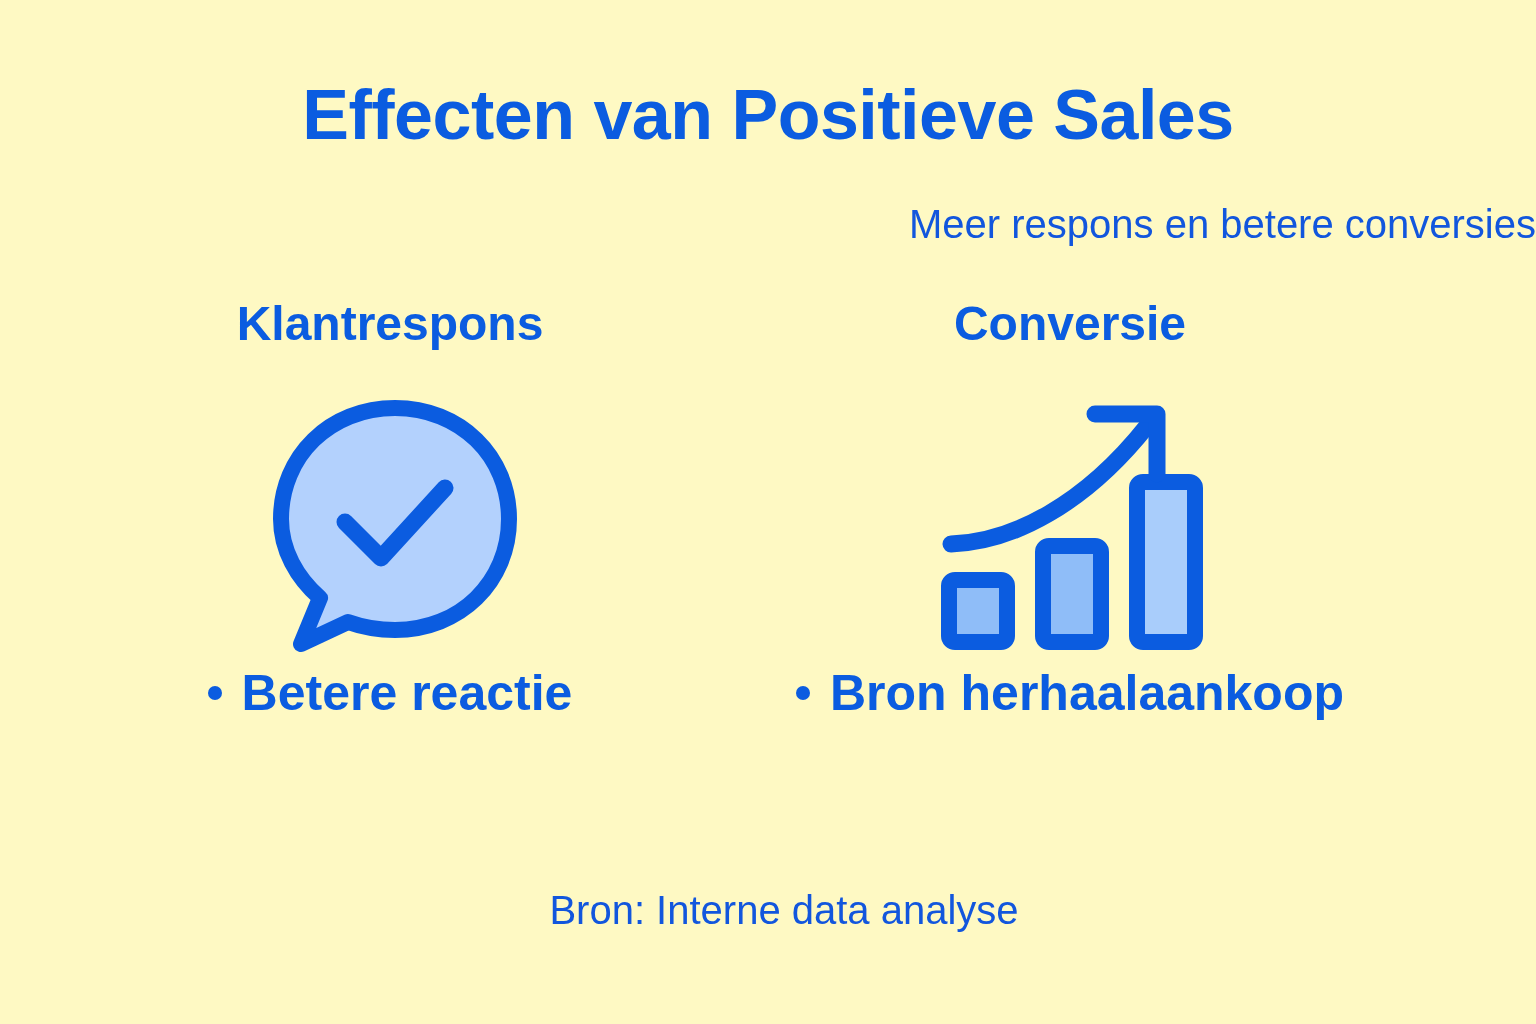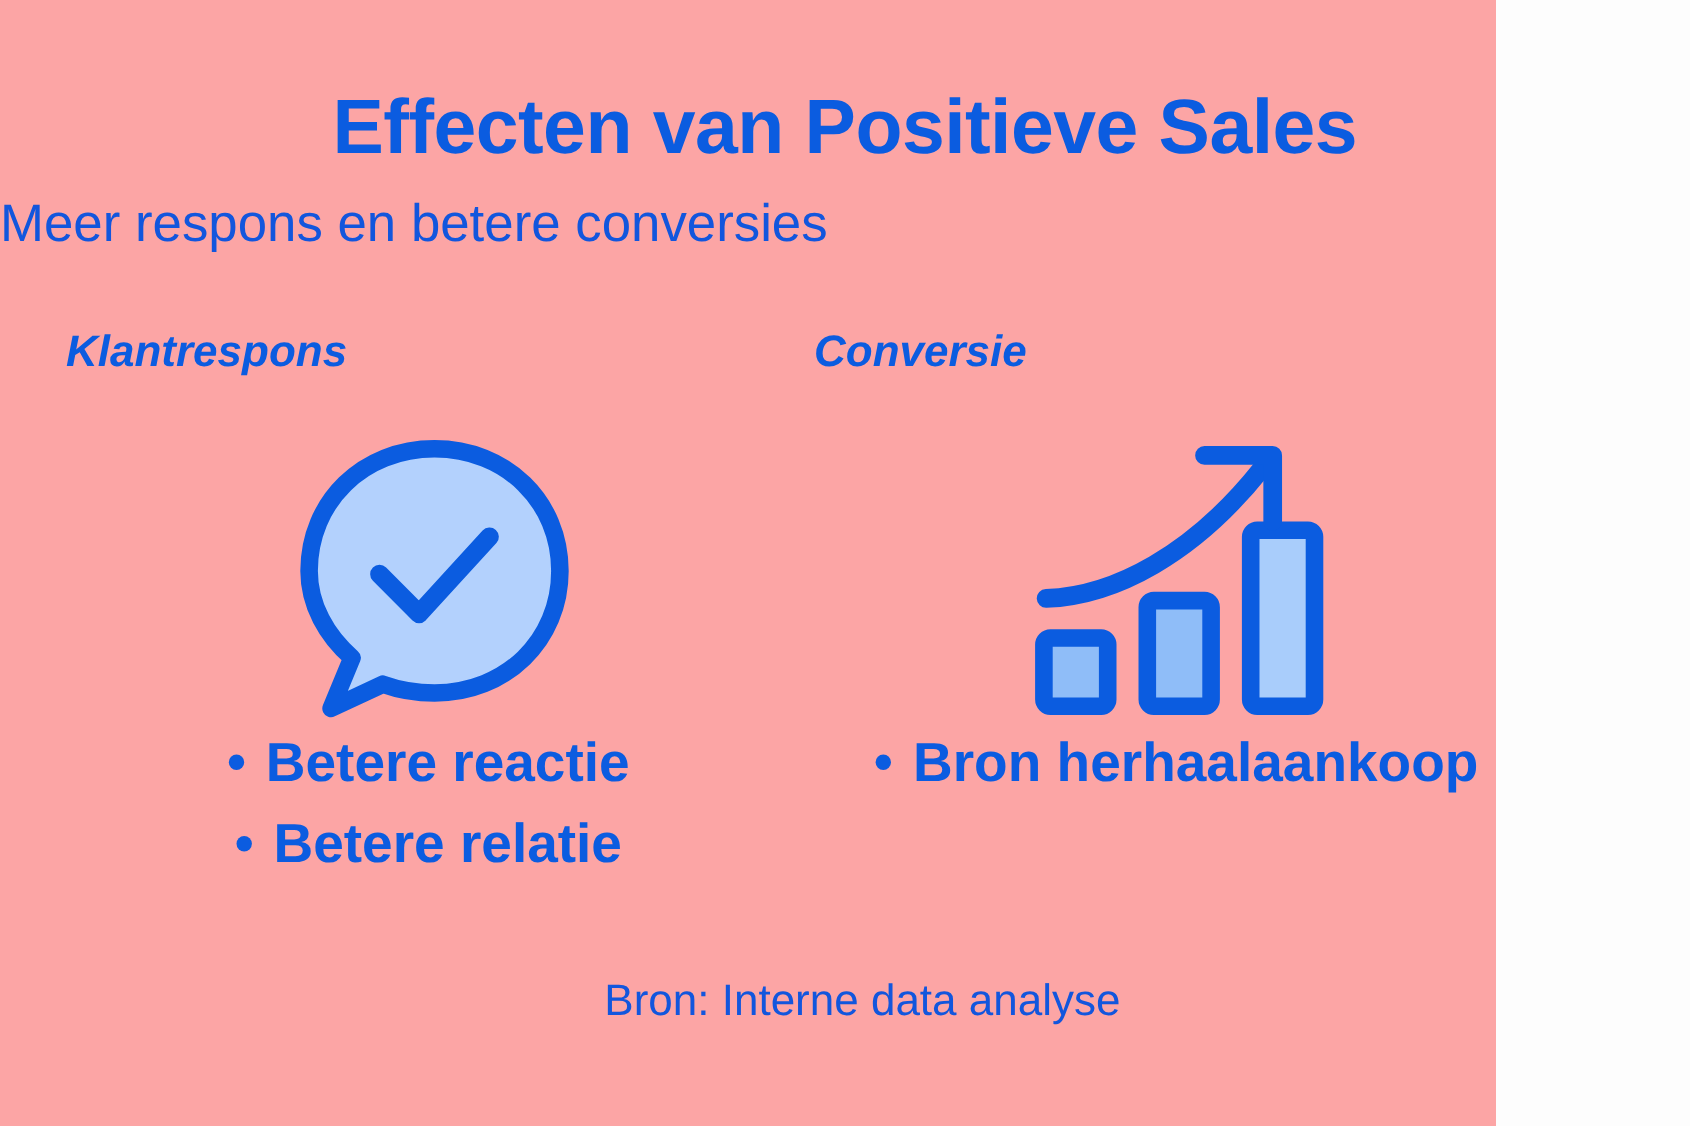--- a/index.html
+++ b/index.html
@@ -8,70 +8,69 @@
   }
   body {
     width: 1536px;
     height: 1024px;
     background: #fdfdfd;
     font-family: "Liberation Sans", sans-serif;
     overflow: hidden;
   }
   #infographic {
     position: relative;
-    width: 1360px;
+    width: 1536px;
     height: 1024px;
-    background: #fca5a5;
+    background: #fef9c3;
   }
 
   
   .title {
     position: absolute;
     left: 0;
     top: 80px;
     width: 1536px;
     text-align: center;
     font-size: 70px;
     font-weight: bold;
     letter-spacing: -0.5px;
     color: #0b5ce0;
     line-height: 1.0;
     white-space: nowrap;
   }
   .subtitle {
     position: absolute;
     left: 0;
-    top: 180px;
+    top: 204px;
     width: 1536px;
-    text-align: left;
-    font-size: 48px;
+    text-align: right;
+    font-size: 40px;
     font-weight: normal;
     color: #1256dd;
     line-height: 1.0;
     white-space: nowrap;
   }
 
   
   .column {
     position: absolute;
     top: 300px;
     width: 660px;
   }
   .column.left  { left: 60px; }
   .column.right { left: 740px; }
 
   .col-heading {
-    text-align: left;
-    font-size: 40px;
+    text-align: center;
+    font-size: 48px;
     font-weight: bold;
     color: #0b5ce0;
     line-height: 1.0;
     height: 60px;
     white-space: nowrap;
-    font-style: italic;
   }
 
   .icon-wrap {
     display: flex;
     justify-content: center;
     align-items: flex-end;
     height: 290px;
     margin-top: 6px;
   }
 
@@ -135,21 +134,20 @@
                  L 42 250
                  L 61 204
                  C 38 184 22 156 22 125
                  C 22 62 71 14 136 14 Z" fill="#b3d1fd" stroke="#0b5ce0" stroke-width="16" stroke-linejoin="round" stroke-linecap="round"></path>
         <path d="M 86 128 L 122 164 L 186 94" fill="none" stroke="#0b5ce0" stroke-width="17" stroke-linecap="round" stroke-linejoin="round"></path>
       </svg>
     </div>
 
     <ul class="bullets">
       <li class="bullet-item"><span class="bullet-dot"></span><span>Betere reactie</span></li>
-      <li class="bullet-item"><span class="bullet-dot"></span><span>Betere relatie</span></li>
     </ul>
   </div>
 
   <div class="column right">
 
     <div class="col-heading">Conversie</div>
 
     <div class="icon-wrap">
       <svg width="270" height="262" viewBox="0 0 270 262">
 

